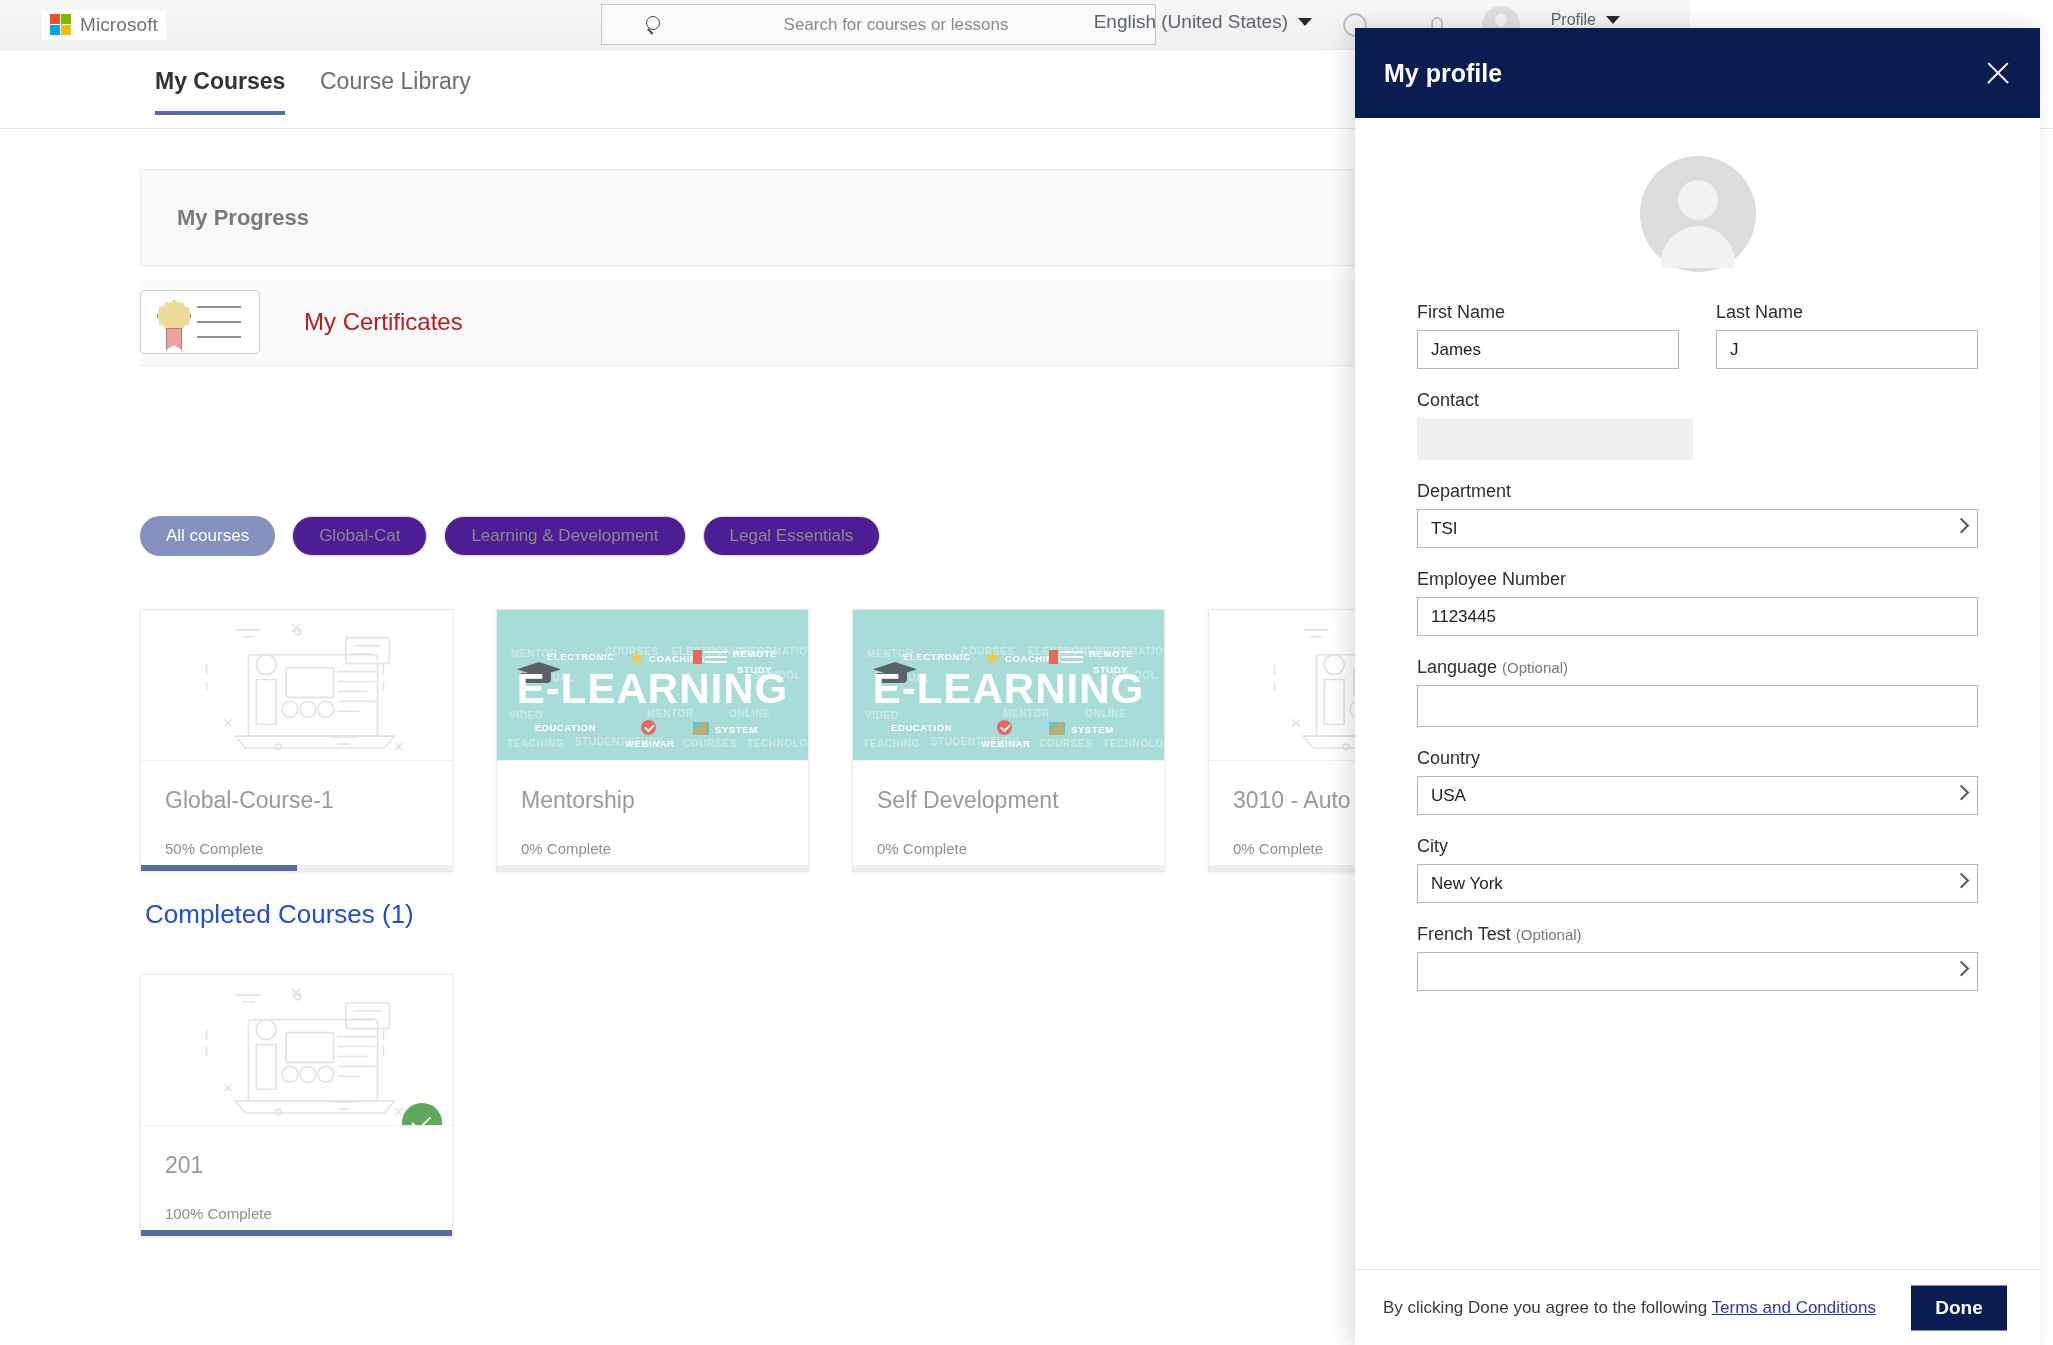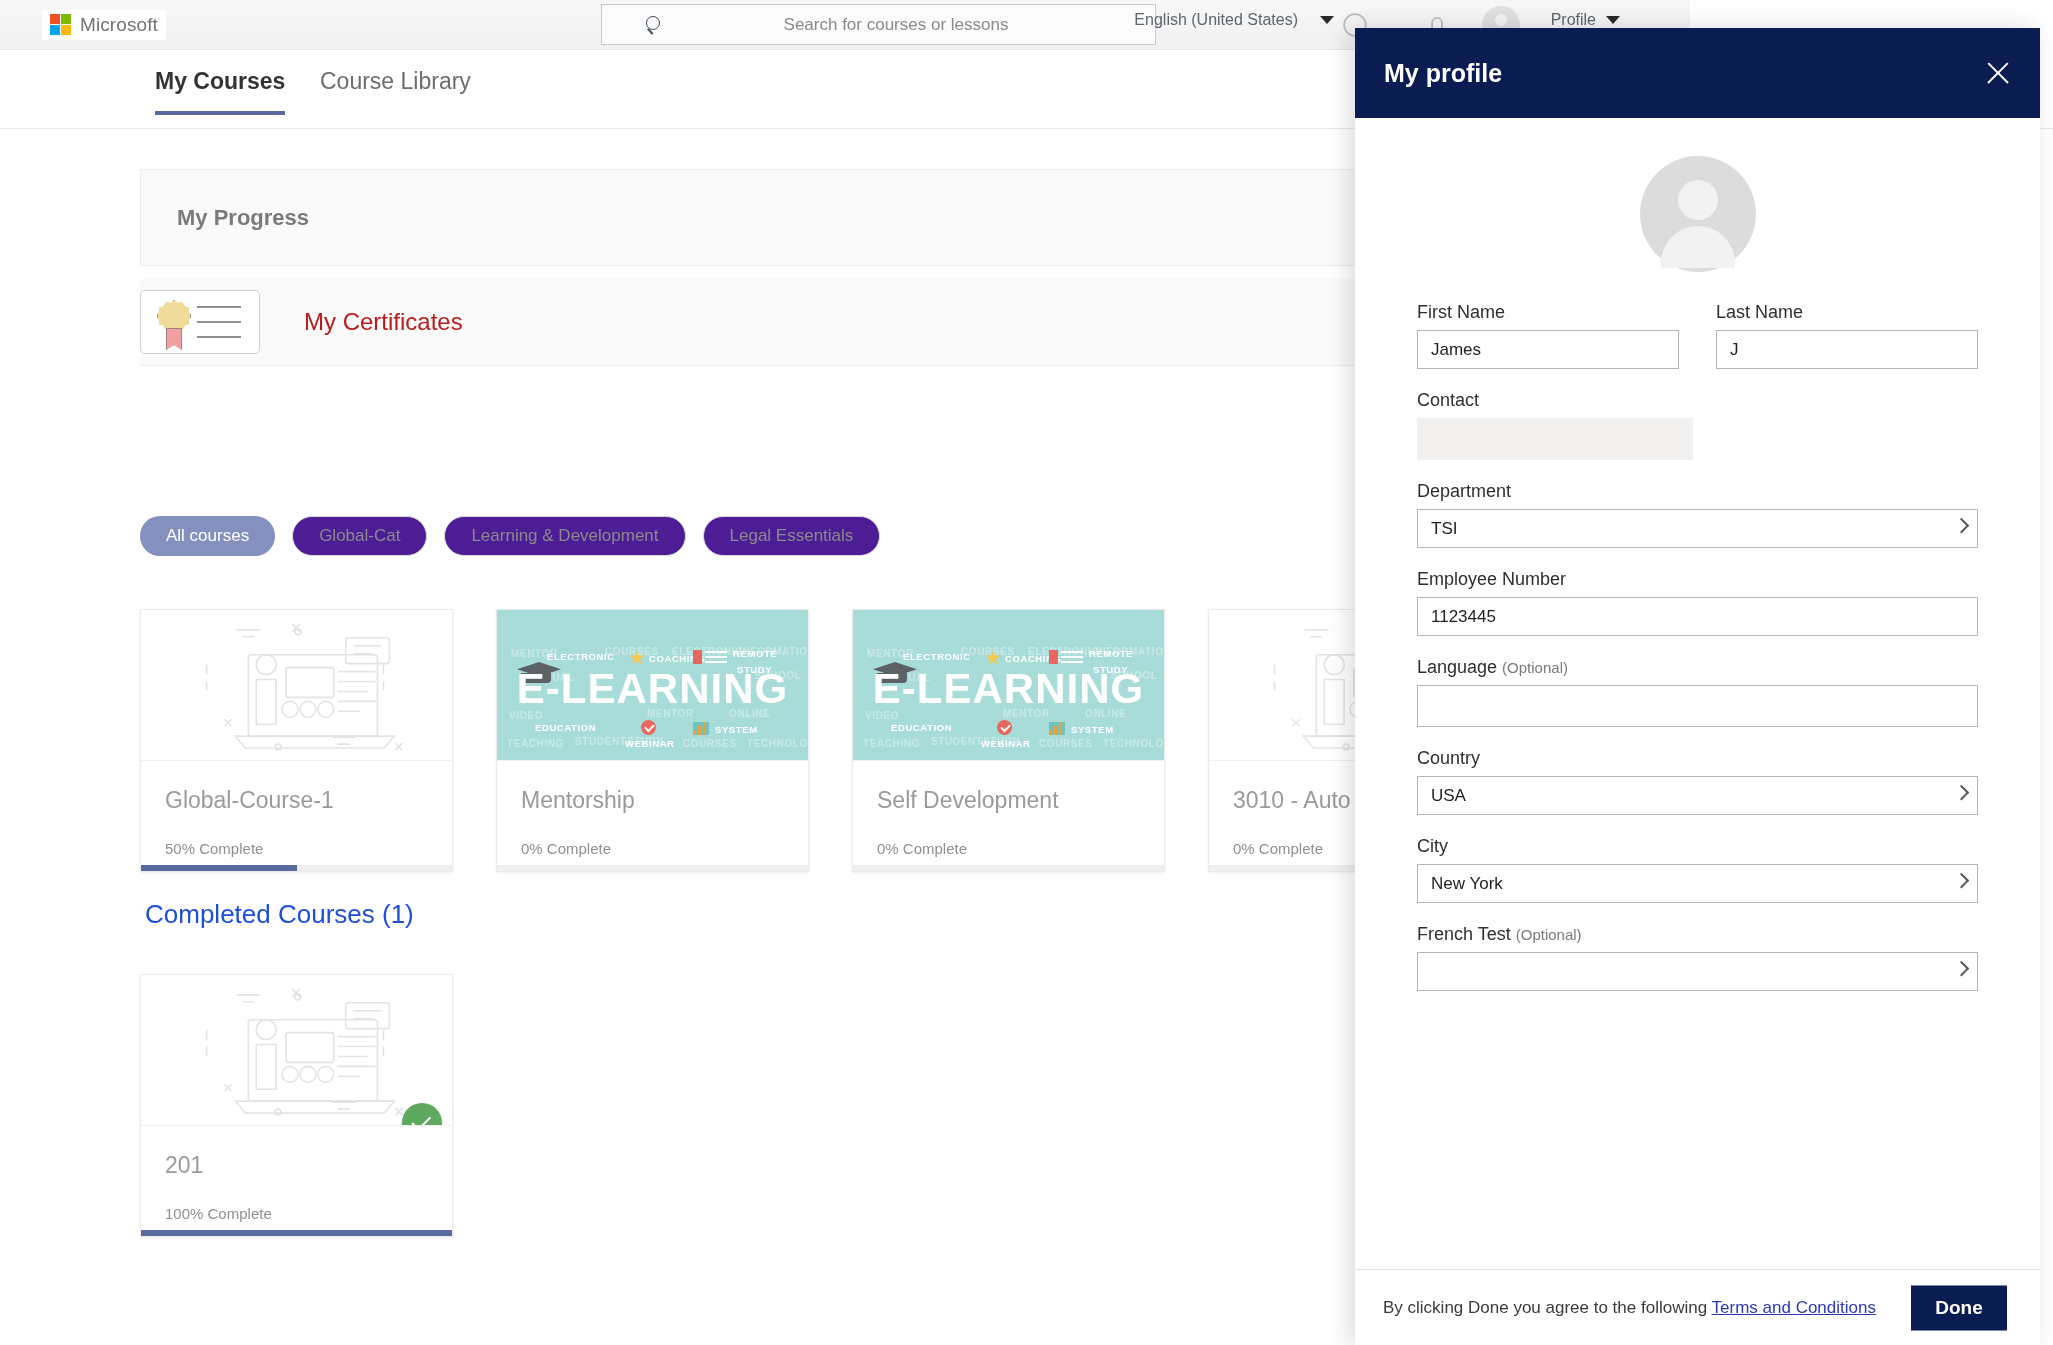--- a/index.html
+++ b/index.html
@@ -37,21 +37,21 @@
   .search-ico::before {
     content:""; position:absolute; left:1px; top:1px; width:12px; height:12px;
     border:1.6px solid #3b4a5a; border-radius:50%;
   }
   .search-ico::after {
     content:""; position:absolute; left:3px; top:13px; width:7px; height:1.6px;
     background:#3b4a5a; transform:rotate(47deg); transform-origin:left center;
   }
   .search-ph { flex:1; text-align:center; font-size:17px; color:#8a8a8a; padding-right:28px; }
 
-  .lang-sel { position:absolute; right:356px; top:11px; font-size:16px; color:#5d6470; display:flex; align-items:center;gap:12px; }
+  .lang-sel { position:absolute; right:378px; top:11px; font-size:19px; color:#5d6470; display:flex; align-items:center; }
   .caret { display:inline-block; margin-left:10px; width:0;height:0;
            border-left:7px solid transparent;border-right:7px solid transparent;border-top:8px solid #2a2a2a; }
   .hdr-ico { position:absolute; top:12px; width:26px; height:26px; opacity:.35; }
   .hdr-ico.help { right:322px; }
   .hdr-ico.bell { right:240px; }
   .hdr-avatar { position:absolute; right:170px; top:6px; width:38px;height:38px;border-radius:50%;background:#dfdfdf; }
   .hdr-avatar::before{content:"";position:absolute;left:13px;top:8px;width:12px;height:12px;border-radius:50%;background:#f3f3f3;}
   .hdr-avatar::after{content:"";position:absolute;left:7px;top:23px;width:24px;height:13px;border-radius:12px 12px 0 0;background:#f3f3f3;}
   .profile-btn { position:absolute; right:70px; top:11px; font-size:16px; color:#5d6470; display:flex;align-items:center; }
 

